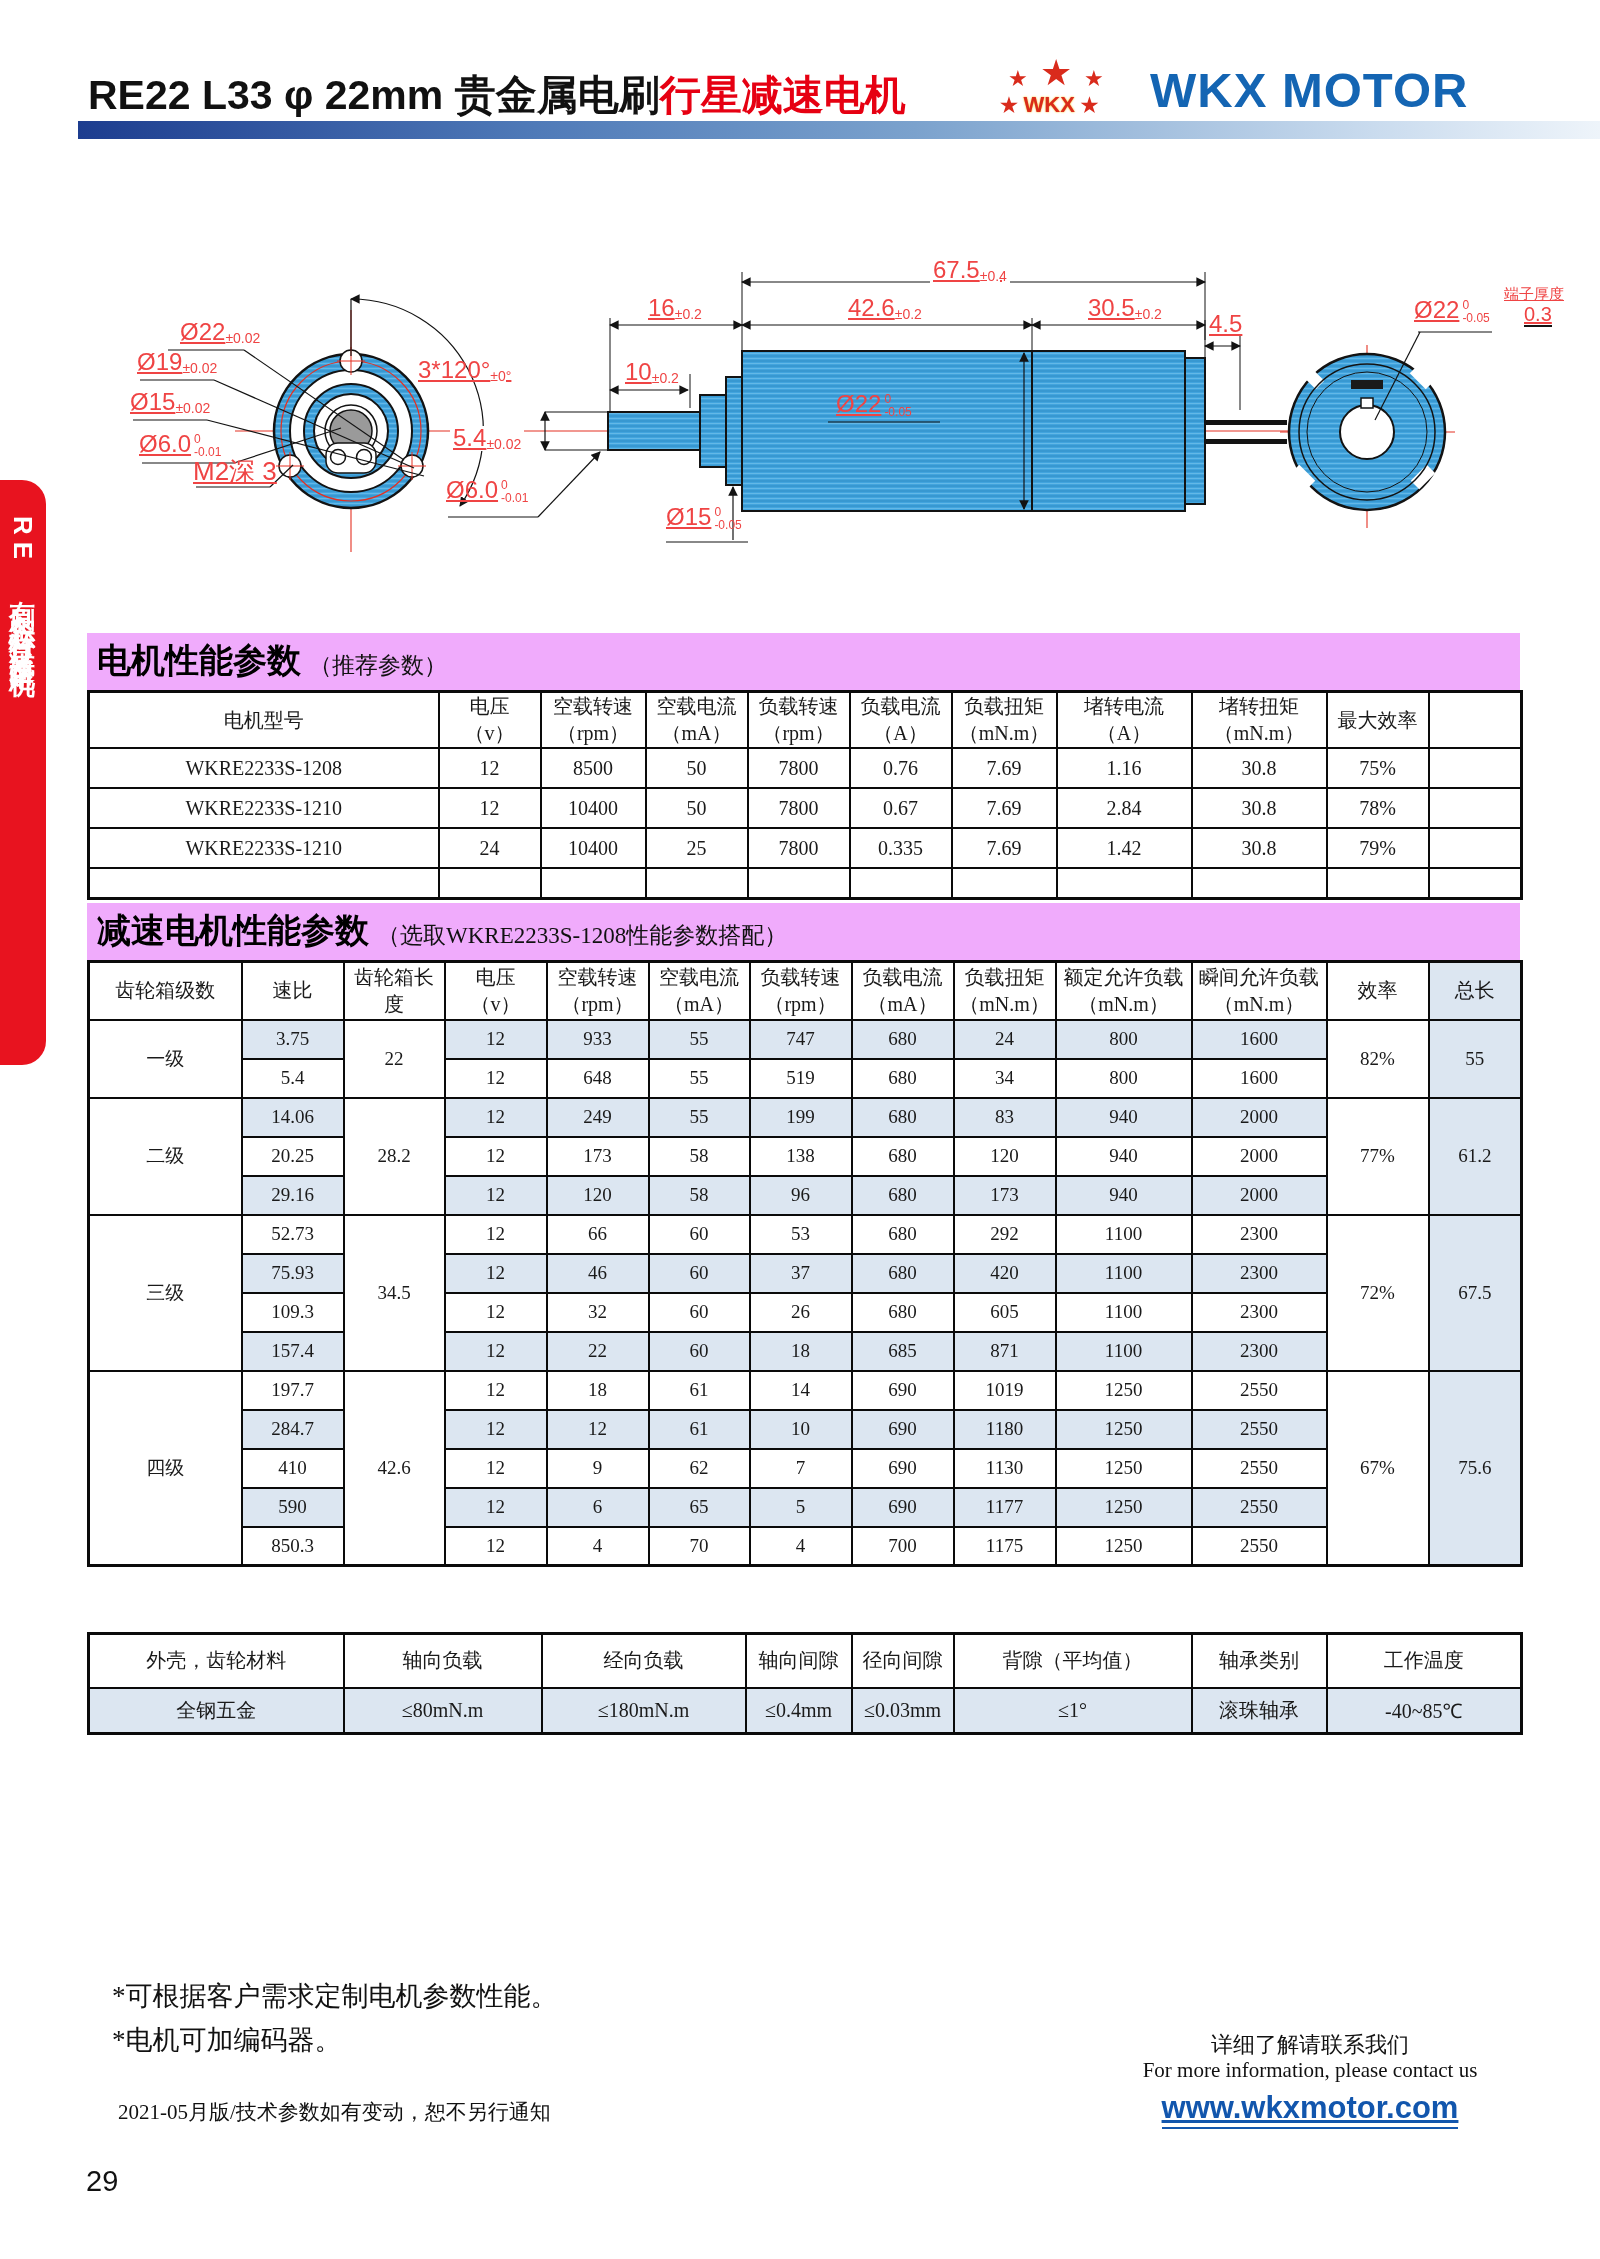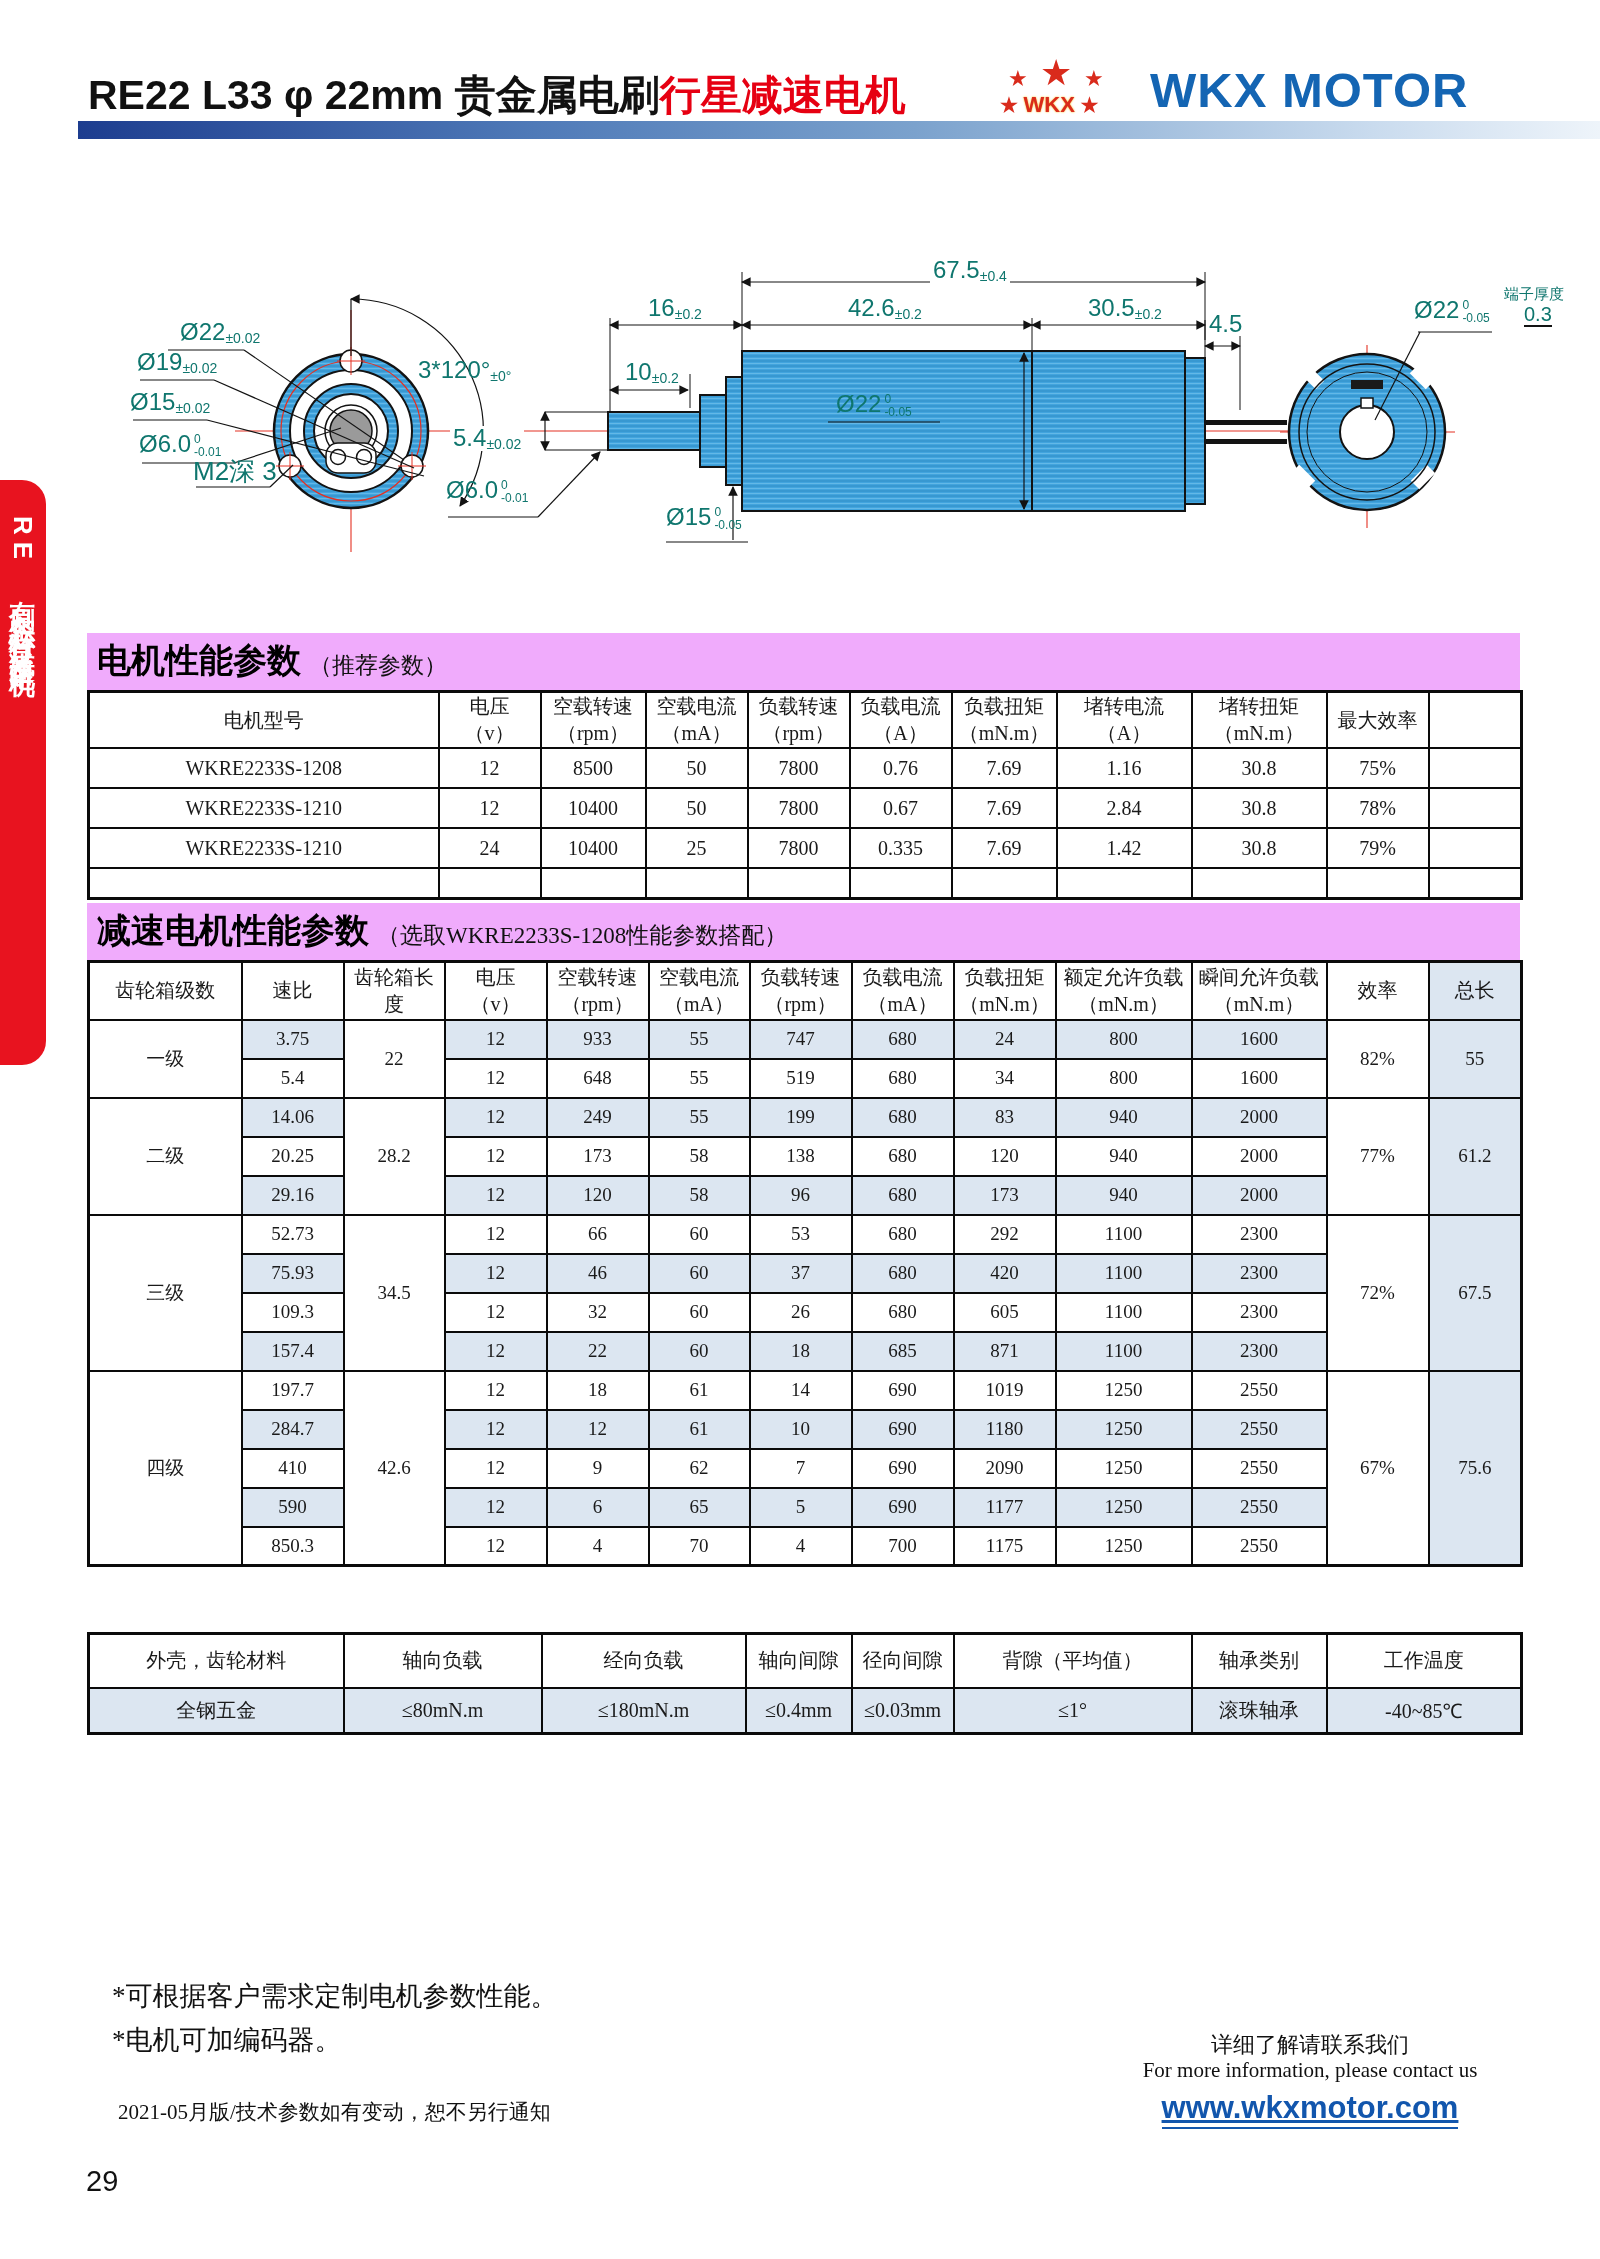--- a/index.html
+++ b/index.html
@@ -18,21 +18,21 @@
   #logo .s3{position:absolute;left:84px;top:14px;font-size:22px;}
   #logo .row2{position:absolute;left:0px;top:40px;font-size:20px;font-weight:bold;white-space:nowrap;}
   #logo .wkx{color:#d92b1c;text-shadow:0 0 2px #f7b500;font-size:22px;}
   
   #side-tab{left:0;top:480px;width:46px;height:585px;background:#e8131f;
             border-radius:0 24px 24px 0;display:flex;justify-content:center;}
   #side-tab span{writing-mode:vertical-rl;color:#fff;font-size:26px;font-weight:bold;
                  letter-spacing:7px;margin-top:36px;}
   
   #drawing{left:0;top:160px;width:1600px;height:445px;}
-  .dim{position:absolute;font-size:24px;color:#0f766e;white-space:nowrap;line-height:1;}
+  .dim{position:absolute;font-size:24px;color:#ef4444;white-space:nowrap;line-height:1;text-decoration:underline;}
   .dim .tol{font-size:14px;vertical-align:-3px;}
   .dim .stk{display:inline-block;vertical-align:middle;font-size:12px;line-height:1.05;text-align:left;margin-left:3px;}
   .dim.wb{background:#fff;padding:0 3px;}
   .dim.u{border-bottom:2px solid #131313;padding-bottom:1px;}
   
   .band{left:87px;width:1433px;height:57px;background:#f0abfc;display:flex;align-items:flex-end;
         padding:0 0 6px 10px;box-sizing:border-box;}
   .band .bt{font-size:34px;font-weight:bold;color:#000;font-family:"Liberation Sans",sans-serif;}
   .band .bn{font-size:23px;color:#111;margin-left:8px;font-family:"Liberation Serif",serif;padding-bottom:3px;}
   table{border-collapse:collapse;table-layout:fixed;width:1433px;border:3px solid #0a0a0a;}
@@ -496,21 +496,21 @@
             <td class="stripe">1250</td>
             <td class="stripe">2550</td>
           </tr>
           <tr>
             <td>410</td>
             <td>12</td>
             <td>9</td>
             <td>62</td>
             <td>7</td>
             <td>690</td>
-            <td>2090</td>
+            <td>1130</td>
             <td>1250</td>
             <td>2550</td>
           </tr>
           <tr>
             <td class="stripe">590</td>
             <td class="stripe">12</td>
             <td class="stripe">6</td>
             <td class="stripe">65</td>
             <td class="stripe">5</td>
             <td class="stripe">690</td>

